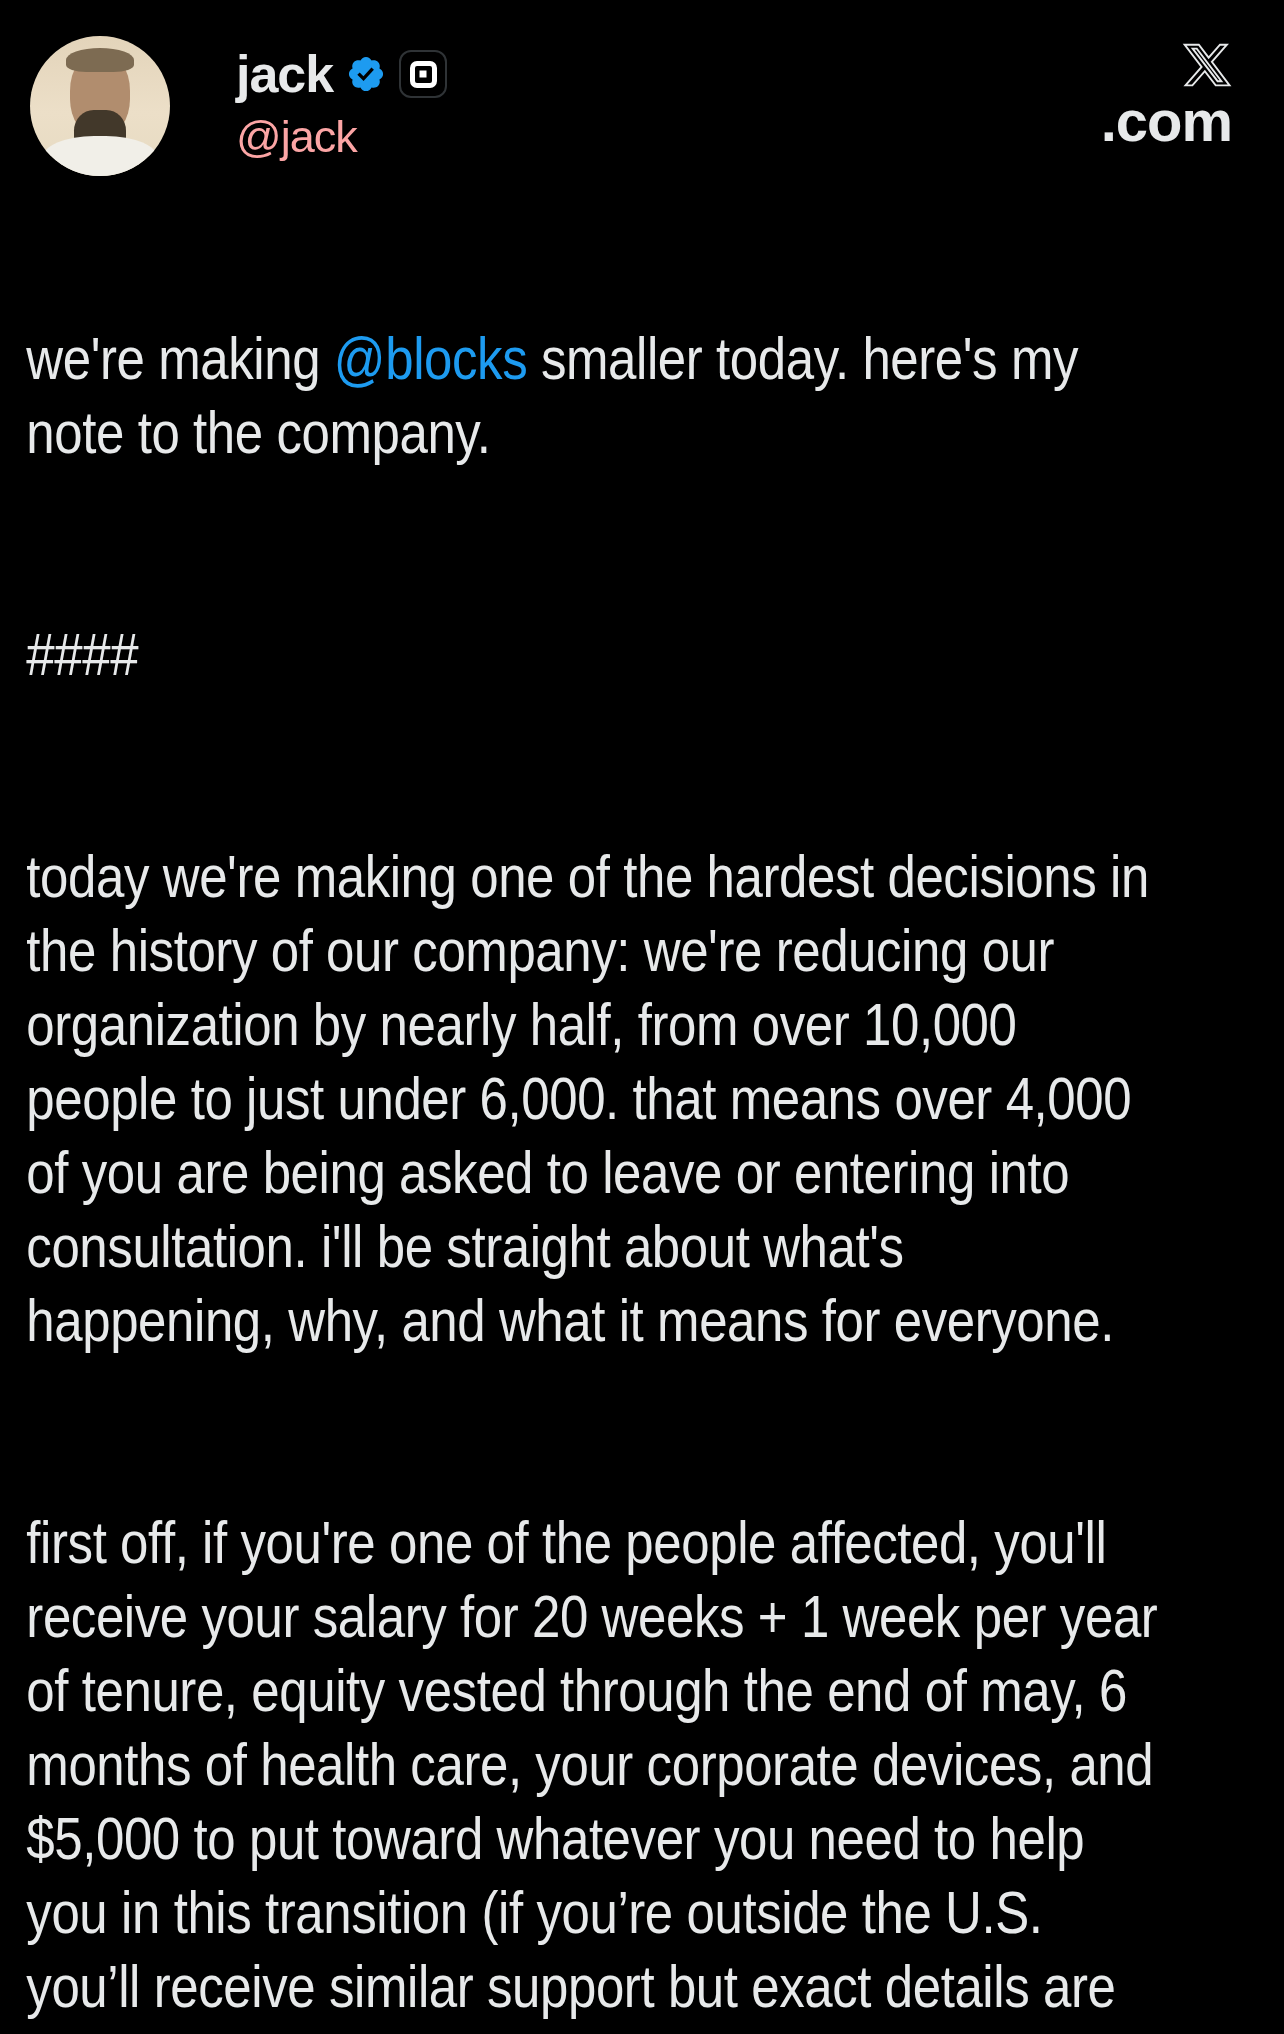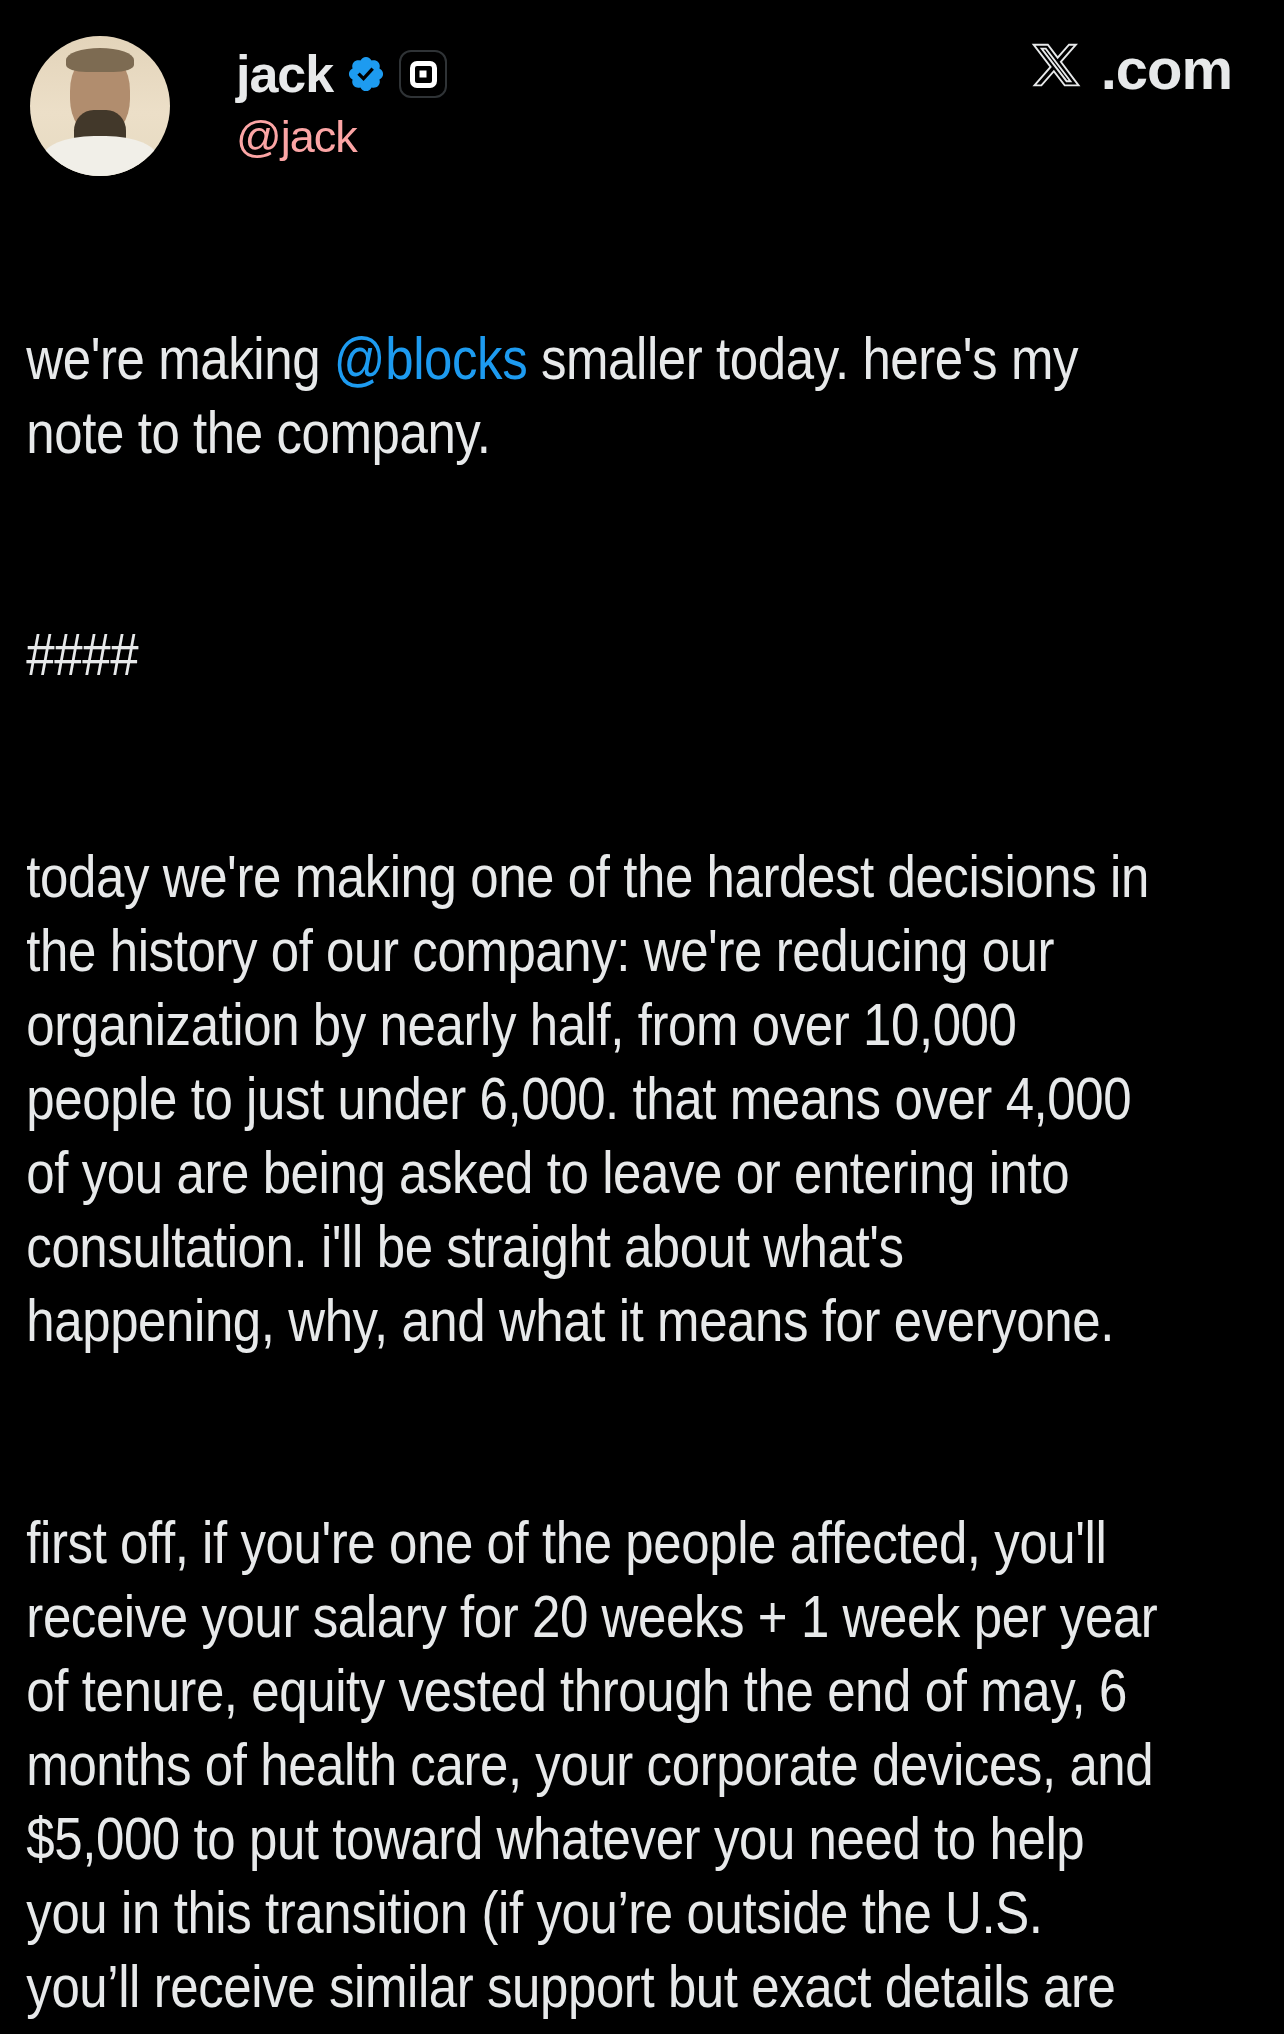--- a/index.html
+++ b/index.html
@@ -62,21 +62,21 @@
     transform: translate(-50%, -50%);
     width: 7px; height: 7px; background: #ffffff;
   }
   .handle {
     margin-top: 14px; font-size: 45px; color: #fca5a5;
     letter-spacing: -1px; line-height: 1;
   }
 
   .watermark {
     position: absolute; right: 52px; top: 40px;
-    display: flex; align-items: flex-start; gap: 20px;
+    display: flex; align-items: flex-end; gap: 2px; flex-direction: column;
   }
   .watermark svg { width: 50px; height: 50px; display: block; }
   .watermark-suffix {
     font-size: 58px; font-weight: 700; color: #e7e9ea;
     letter-spacing: -1px; line-height: 1;
   }
 
   
   .post-body {
     position: absolute; left: 0; top: 248px;

